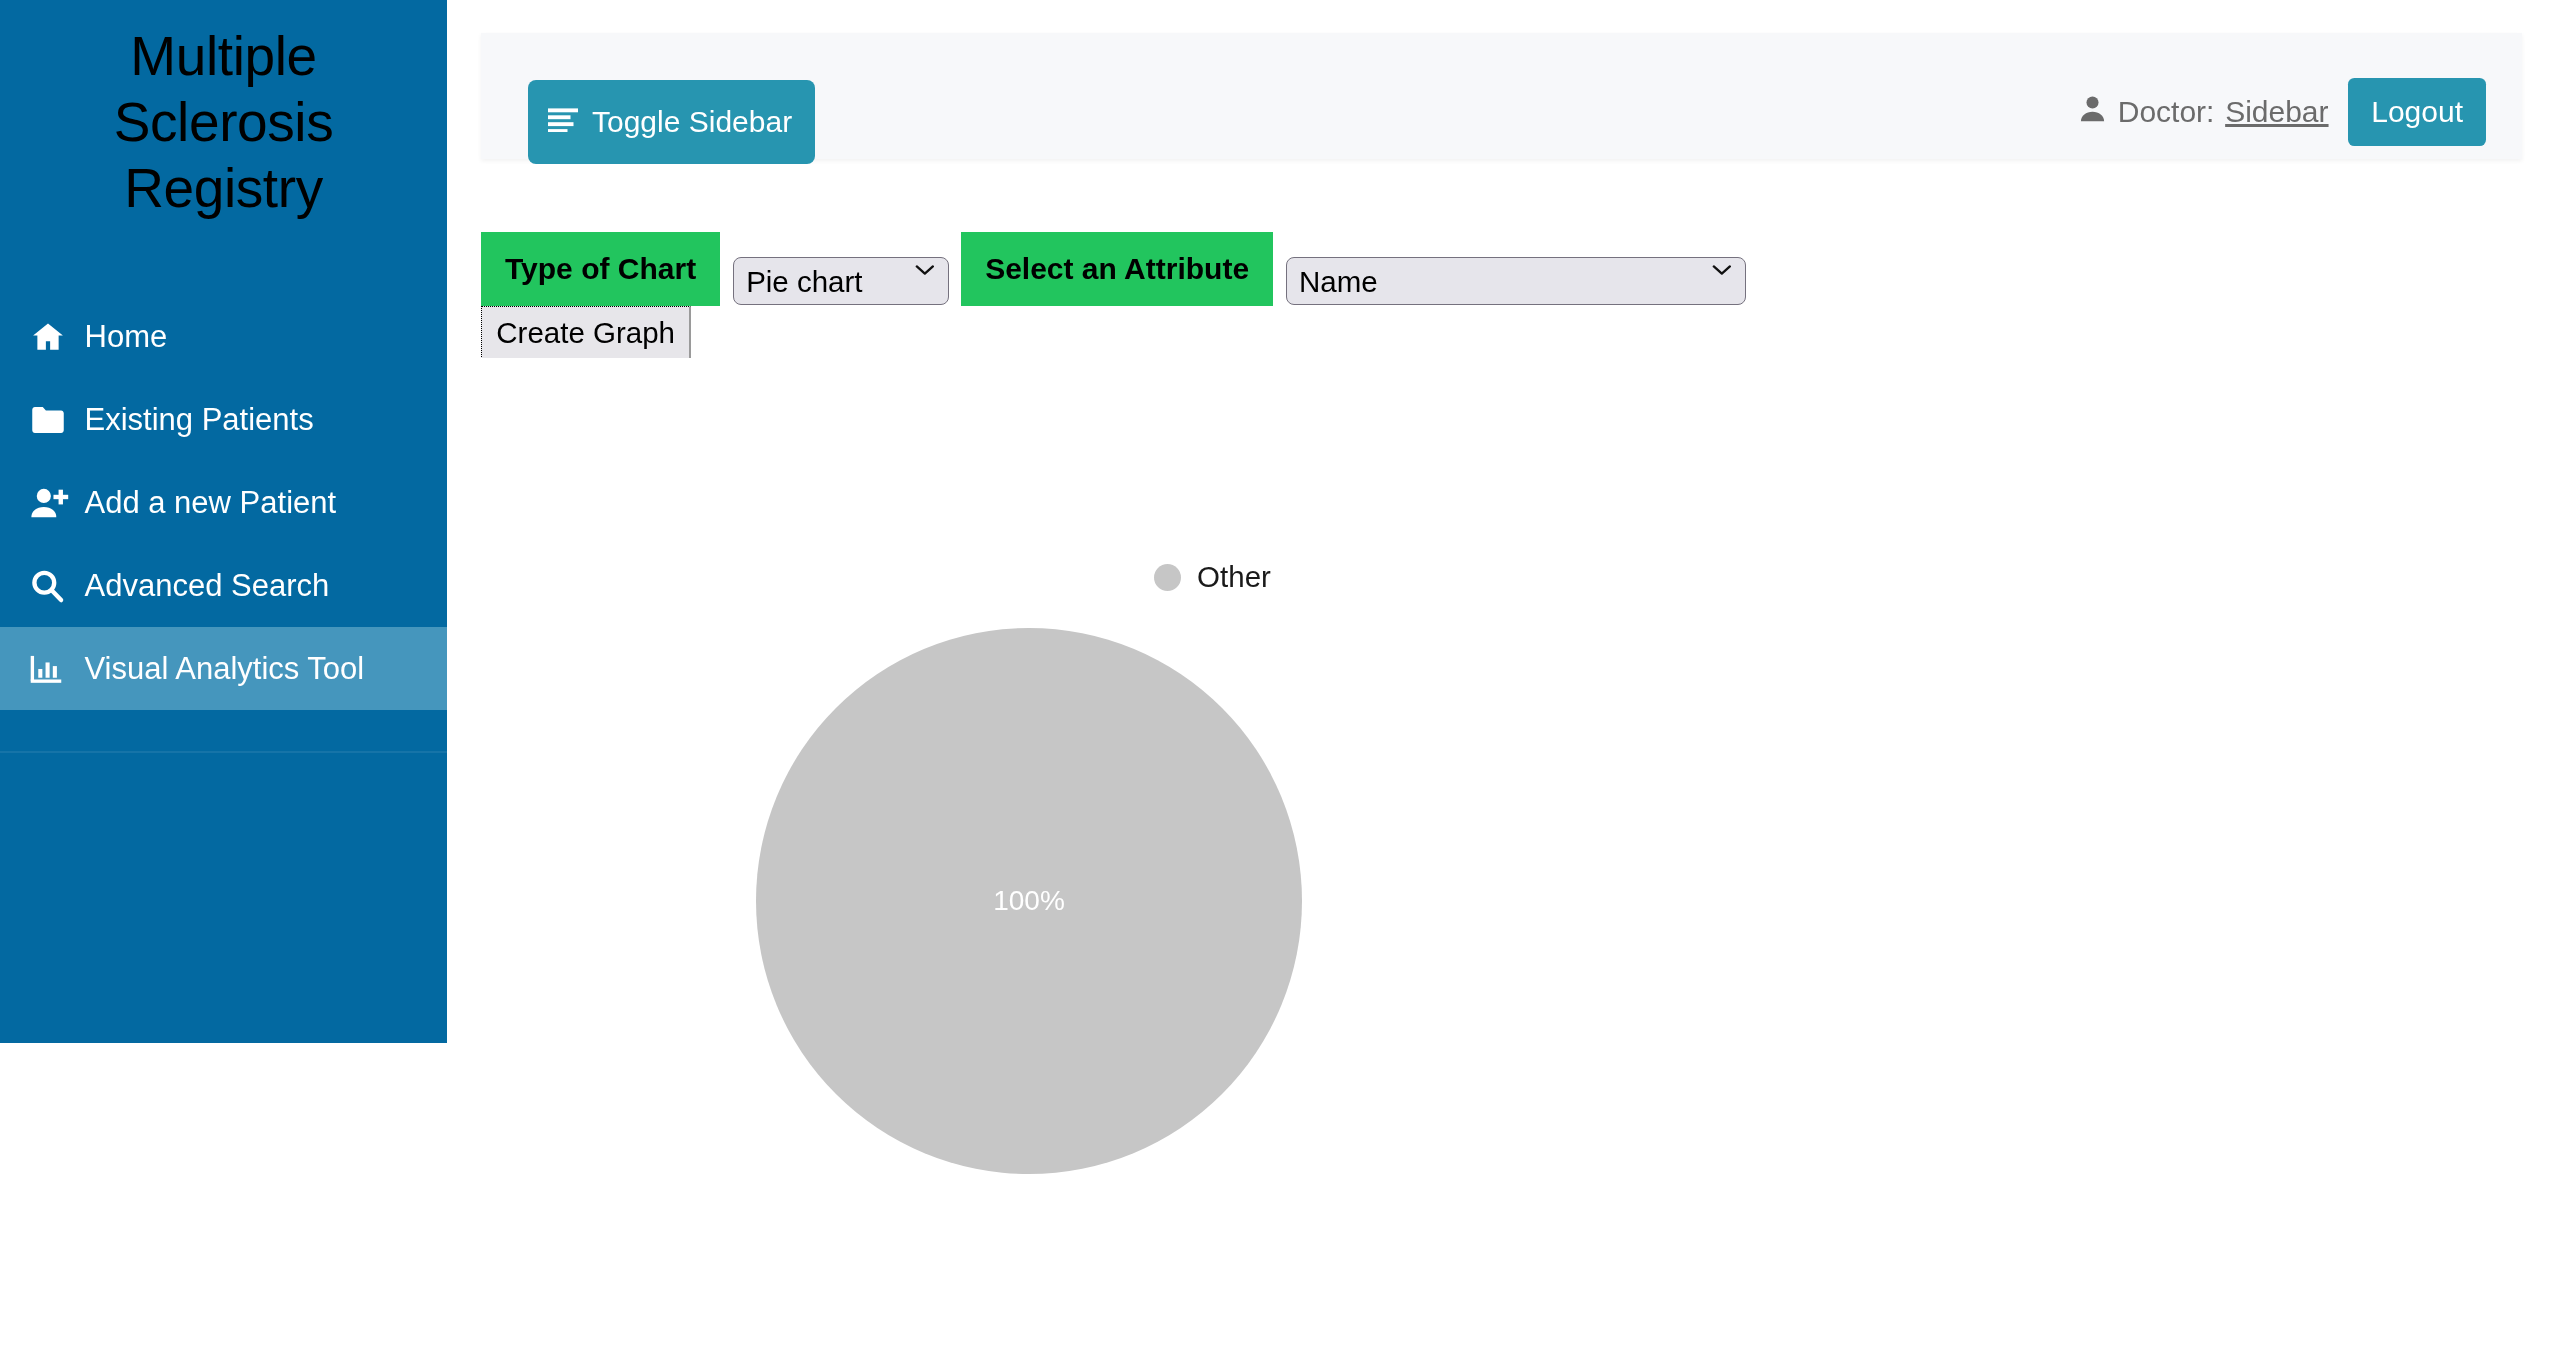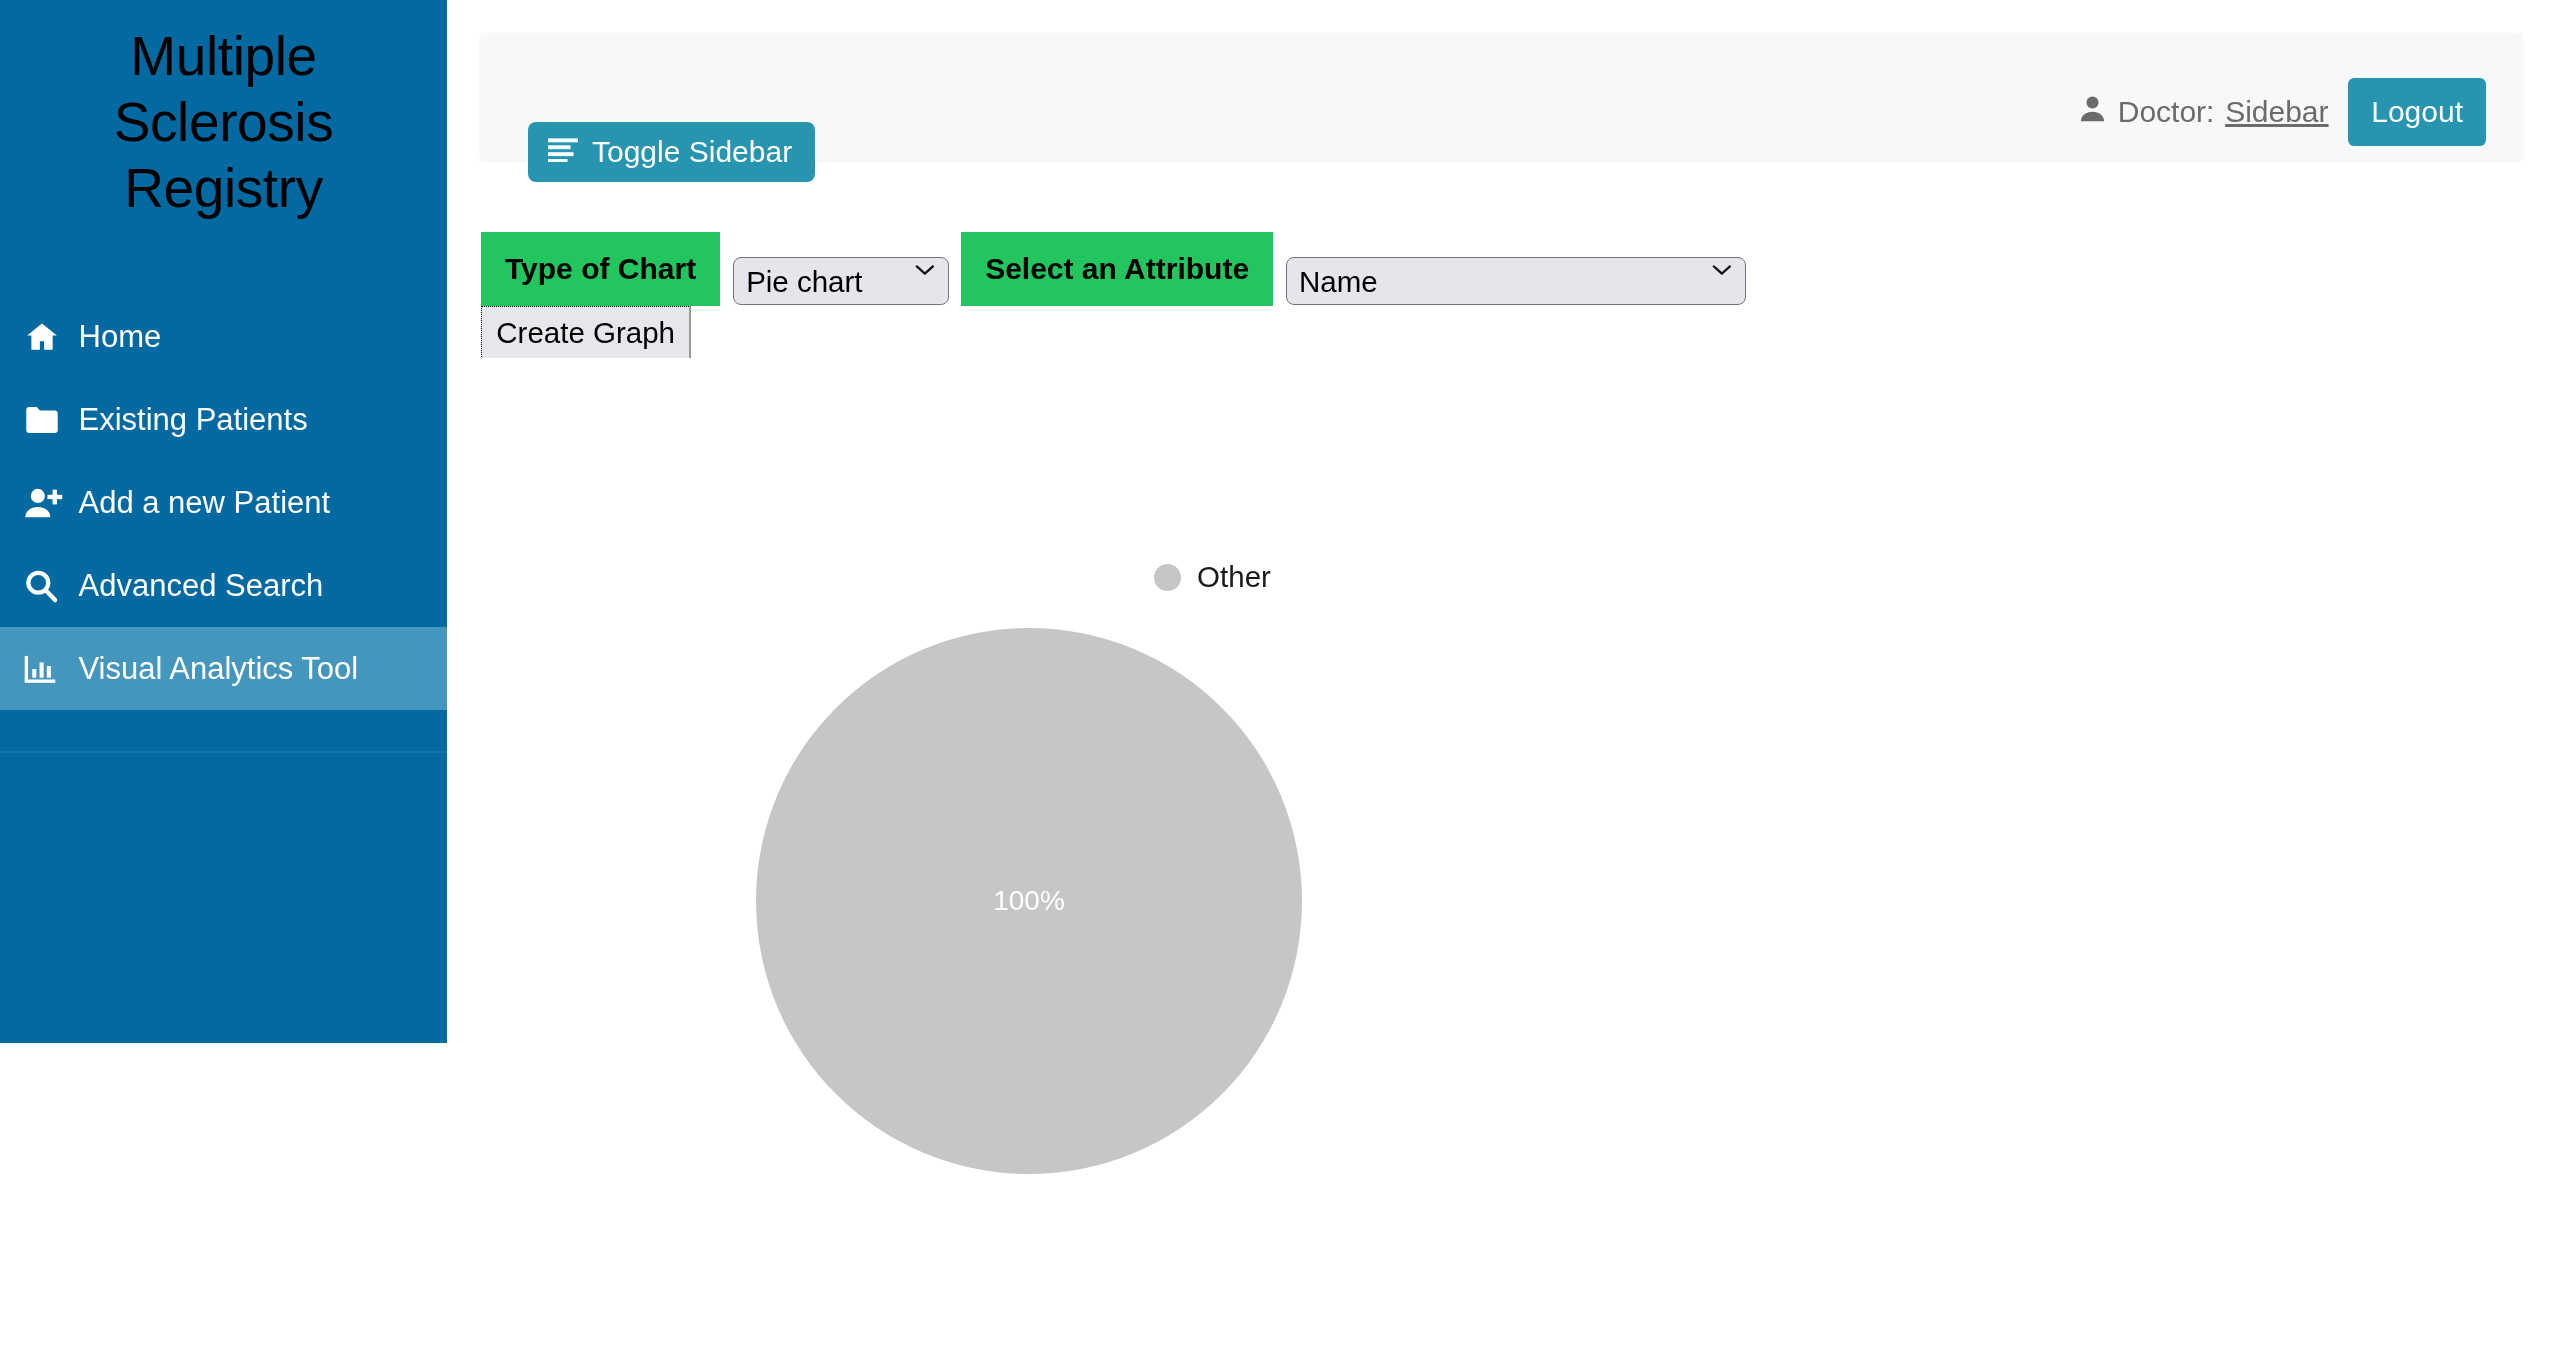--- a/index.html
+++ b/index.html
@@ -39,21 +39,21 @@
   #sidebar-nav {
     position: absolute;
     top: 295px;
     left: 0;
     width: 447px;
   }
   .nav-item {
     display: flex;
     align-items: center;
     height: 83px;
-    padding-left: 23px;
+    padding-left: 29px;
     color: #ffffff;
     font-size: 31px;
     white-space: nowrap;
     cursor: pointer;
   }
   .nav-item.active { background: #4596bd; }
   .nav-icon {
     width: 43px;
     height: 36px;
     margin-right: 12.5px;
@@ -80,33 +80,32 @@
     top: 33px;
     width: 2041px;
     height: 126px;
     background: #f7f8fa;
     box-shadow: 0 1.8px 4.5px rgba(0,0,0,0.055);
   }
   #toggle-sidebar-button {
     position: absolute;
     left: 47px;
     top: 47px;
-    height: 60px;
+    height: 84px;
     padding: 0 23px 0 19.7px;
     display: flex;
     align-items: center;
     gap: 14.3px;
     background: #2795b0;
     border: none;
     border-radius: 8px;
     color: #ffffff;
     font-size: 30px;
     font-family: "Liberation Sans", sans-serif;
     cursor: pointer;
-    margin-top: 42px;
   }
   #header-right {
     position: absolute;
     right: 36px;
     top: 45px;
     display: flex;
     align-items: center;
     gap: 19.7px;
   }
   #doctor-block {

